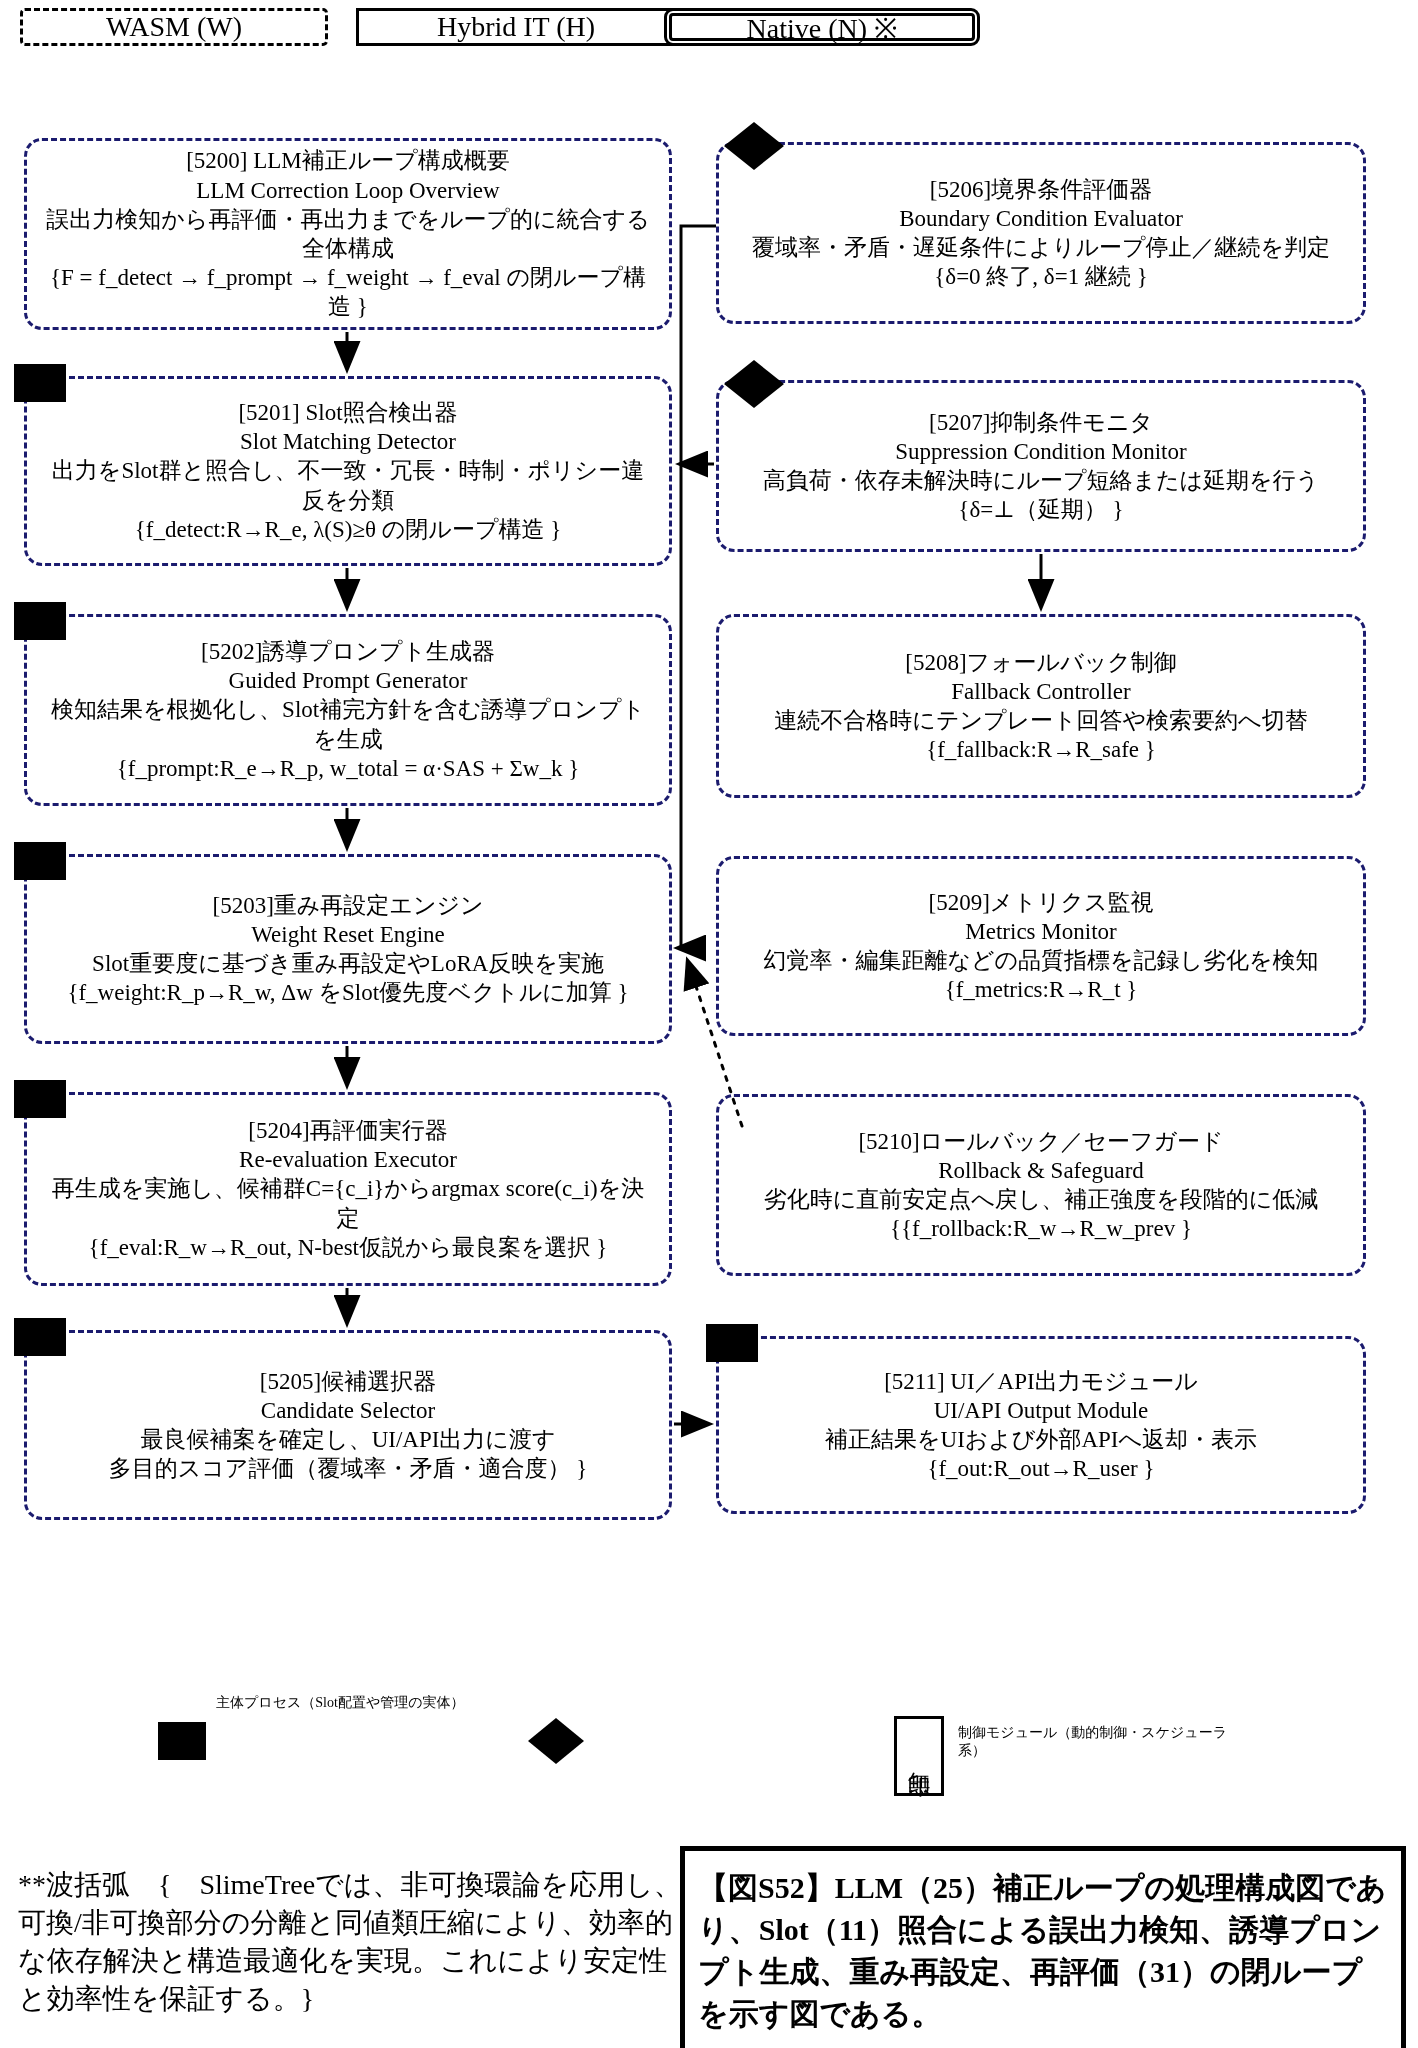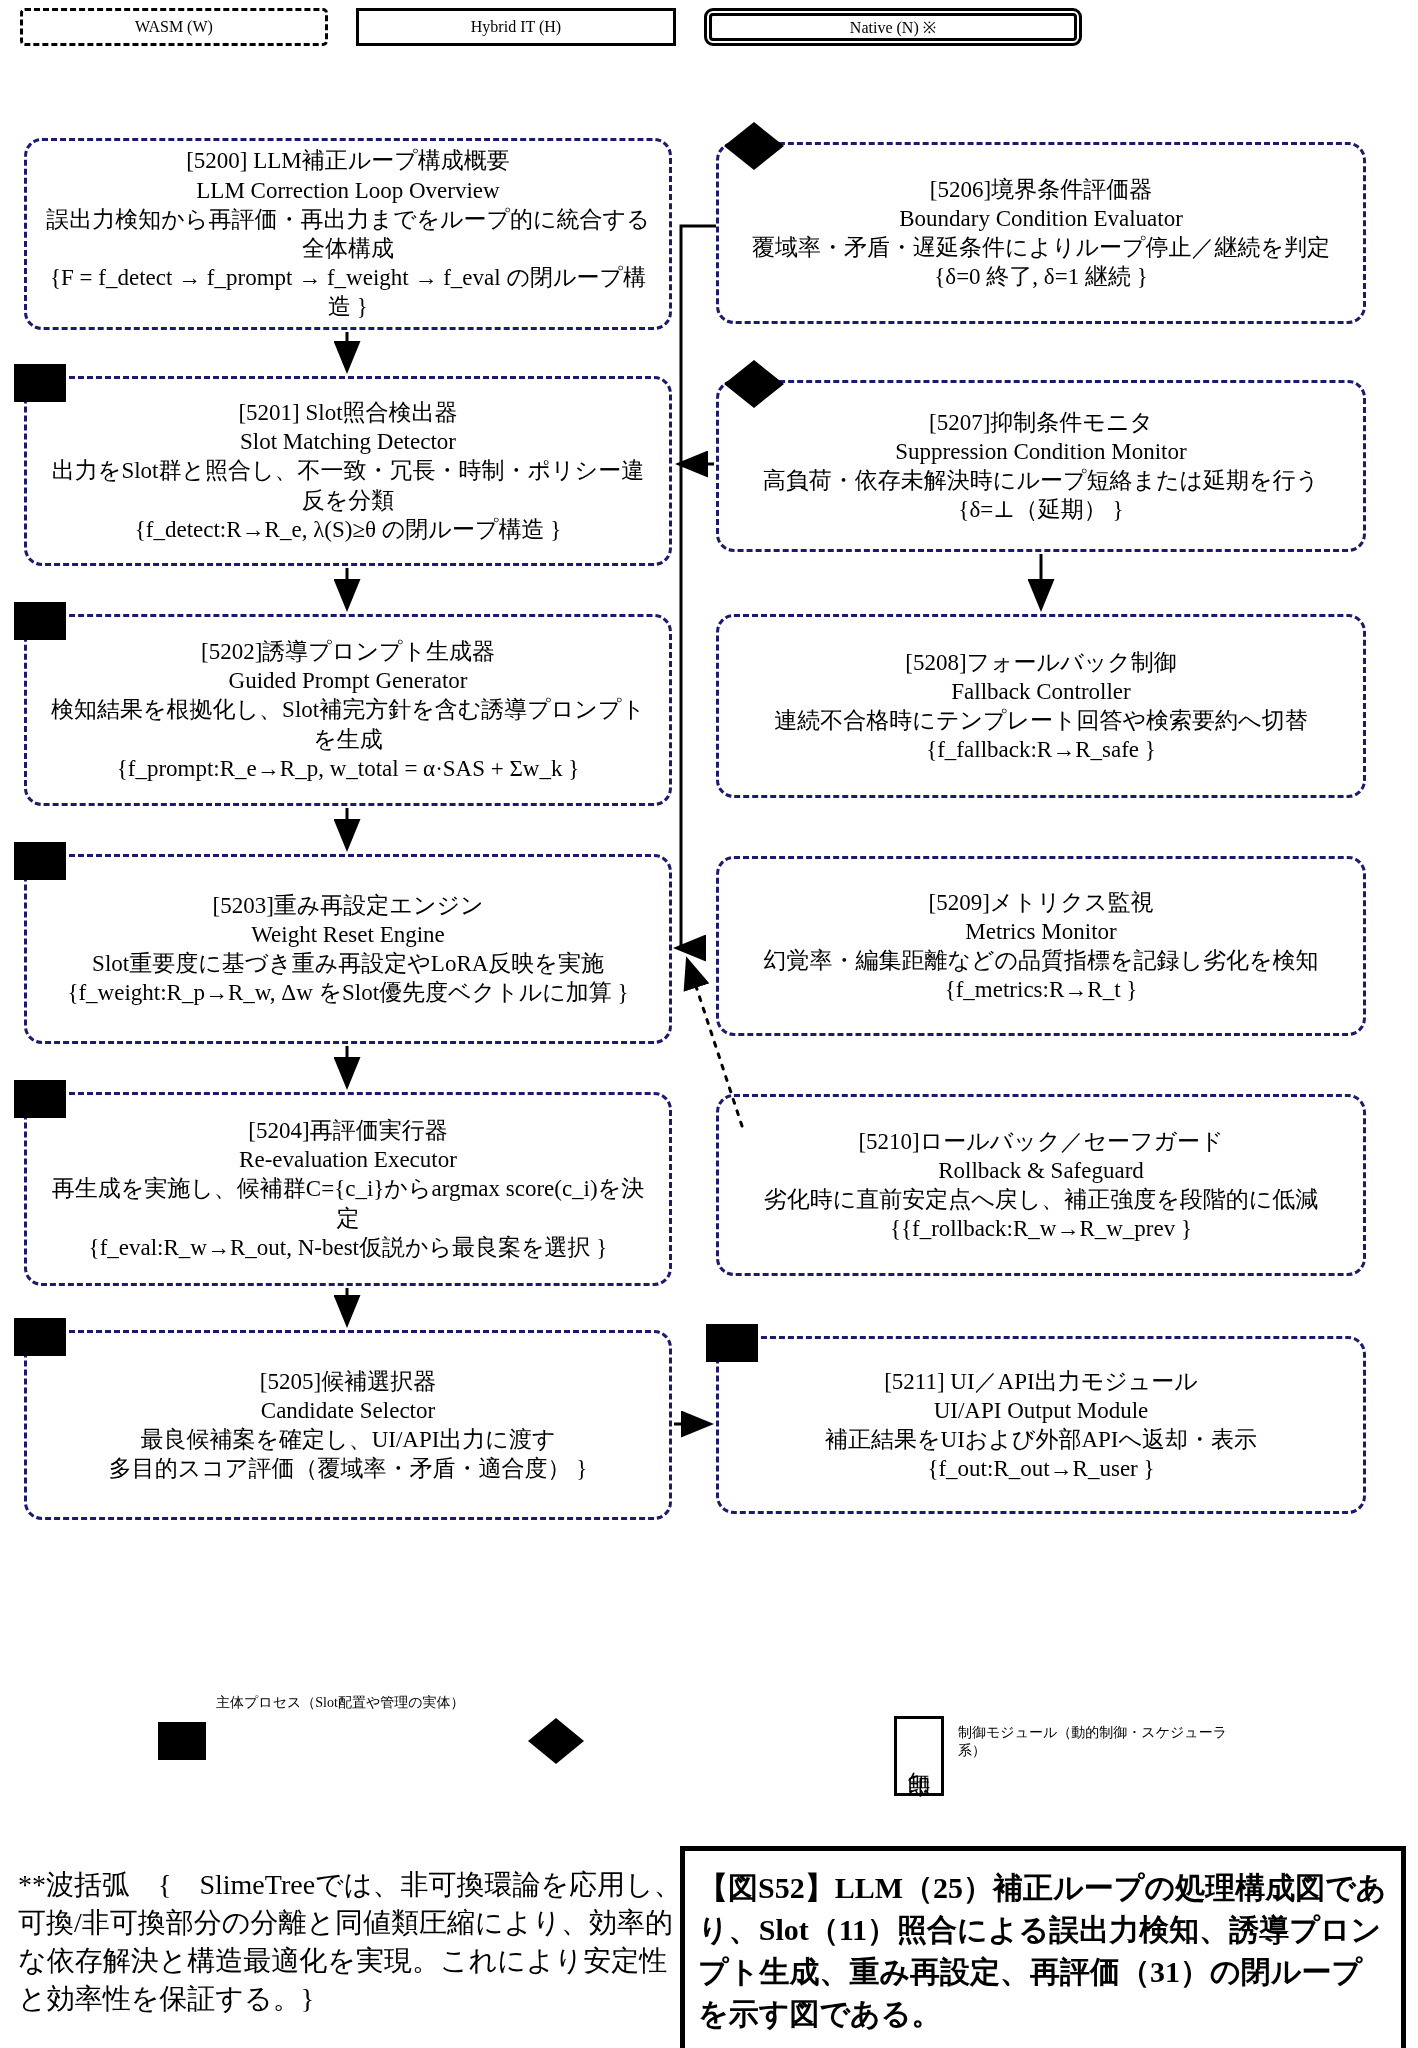--- a/index.html
+++ b/index.html
@@ -3,24 +3,24 @@
 <meta charset="utf-8">
 <style>
   html,body { margin:0; padding:0; background:#fff; }
   .canvas {
     position:relative; width:1418px; height:2048px; background:#fff;
     font-family:"Liberation Serif","DejaVu Serif",serif; color:#000; overflow:hidden;
   }
 
   
   .tl { position:absolute; top:8px; height:38px; box-sizing:border-box;
-        display:flex; align-items:center; justify-content:center; font-size:16px; background:#fff; }
+        display:flex; align-items:center; justify-content:center; font-size:28px; background:#fff; }
   .tl-wasm   { left:20px;  width:308px; border:3px dashed #000; border-radius:5px; }
   .tl-hybrid { left:356px; width:320px; border:3px solid  #000; }
-  .tl-native { left:704px; width:378px; border:8px double #000; border-radius:9px; }
+  .tl-native { left:664px; width:316px; border:8px double #000; border-radius:9px; }
 
   
   .node {
     position:absolute; box-sizing:border-box;
     border:3px dashed #1b1b6e; border-radius:18px;
     display:flex; flex-direction:column; justify-content:center;
     text-align:center; padding:6px 16px;
     font-size:23px; line-height:1.27; background:#fff;
   }
   .lcol { left:24px;  width:648px; }

